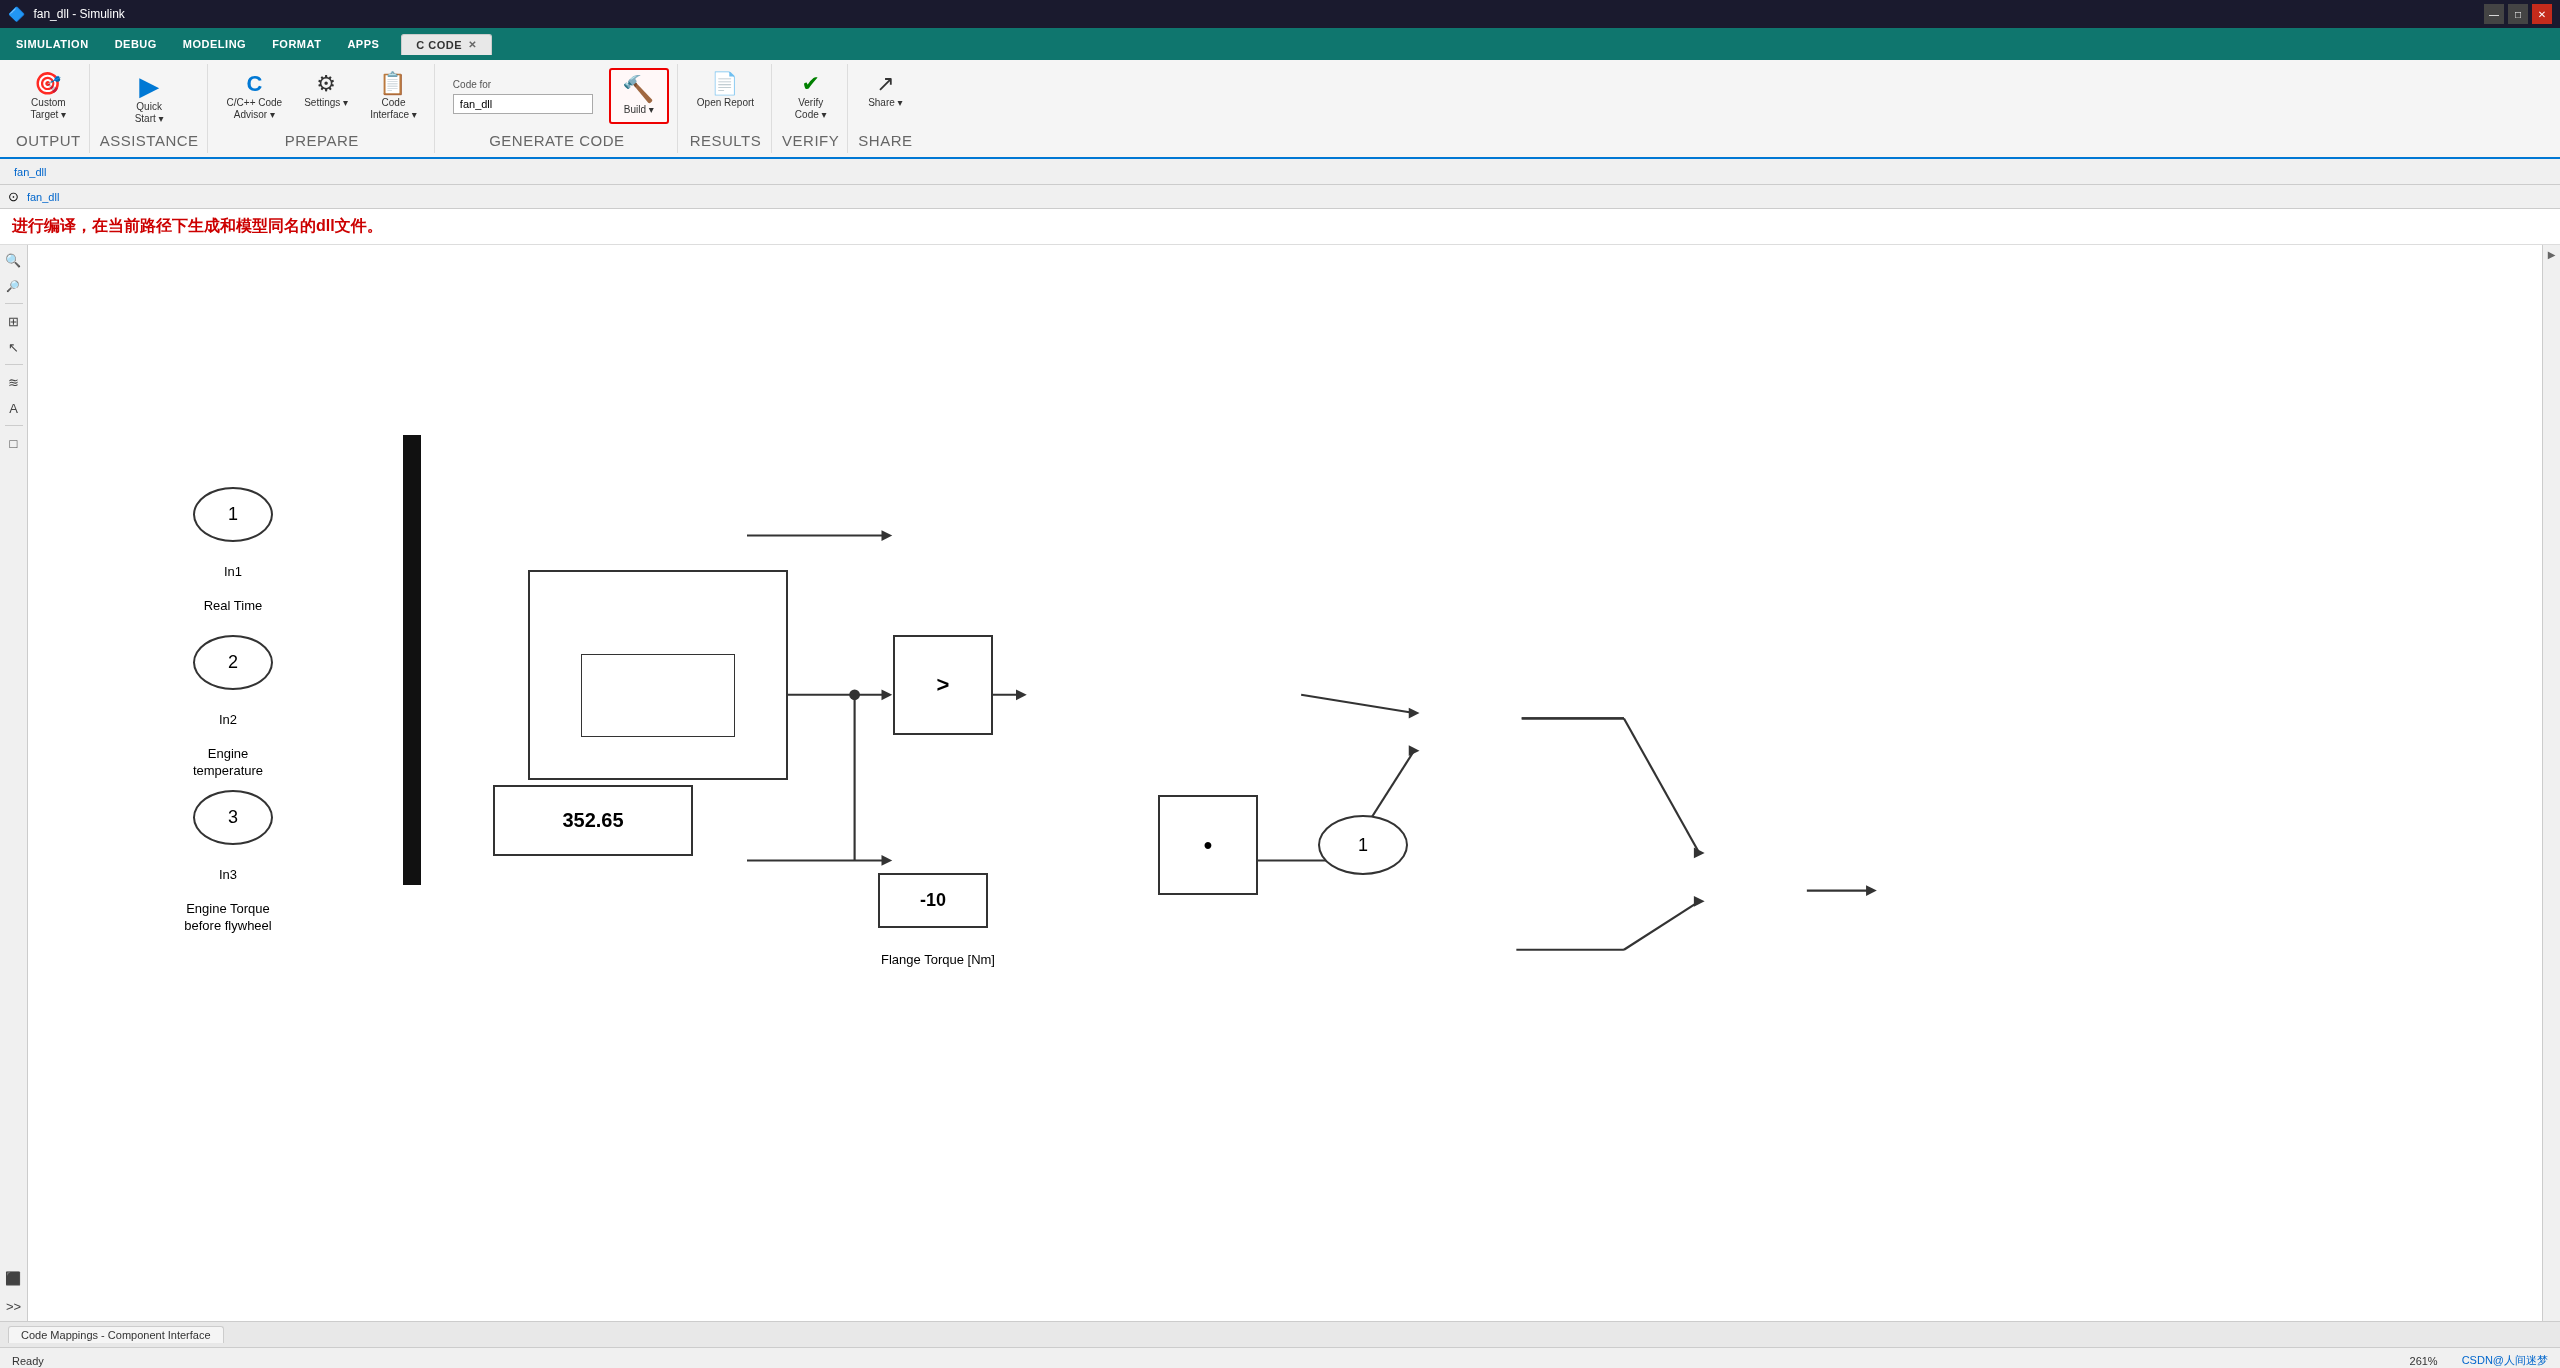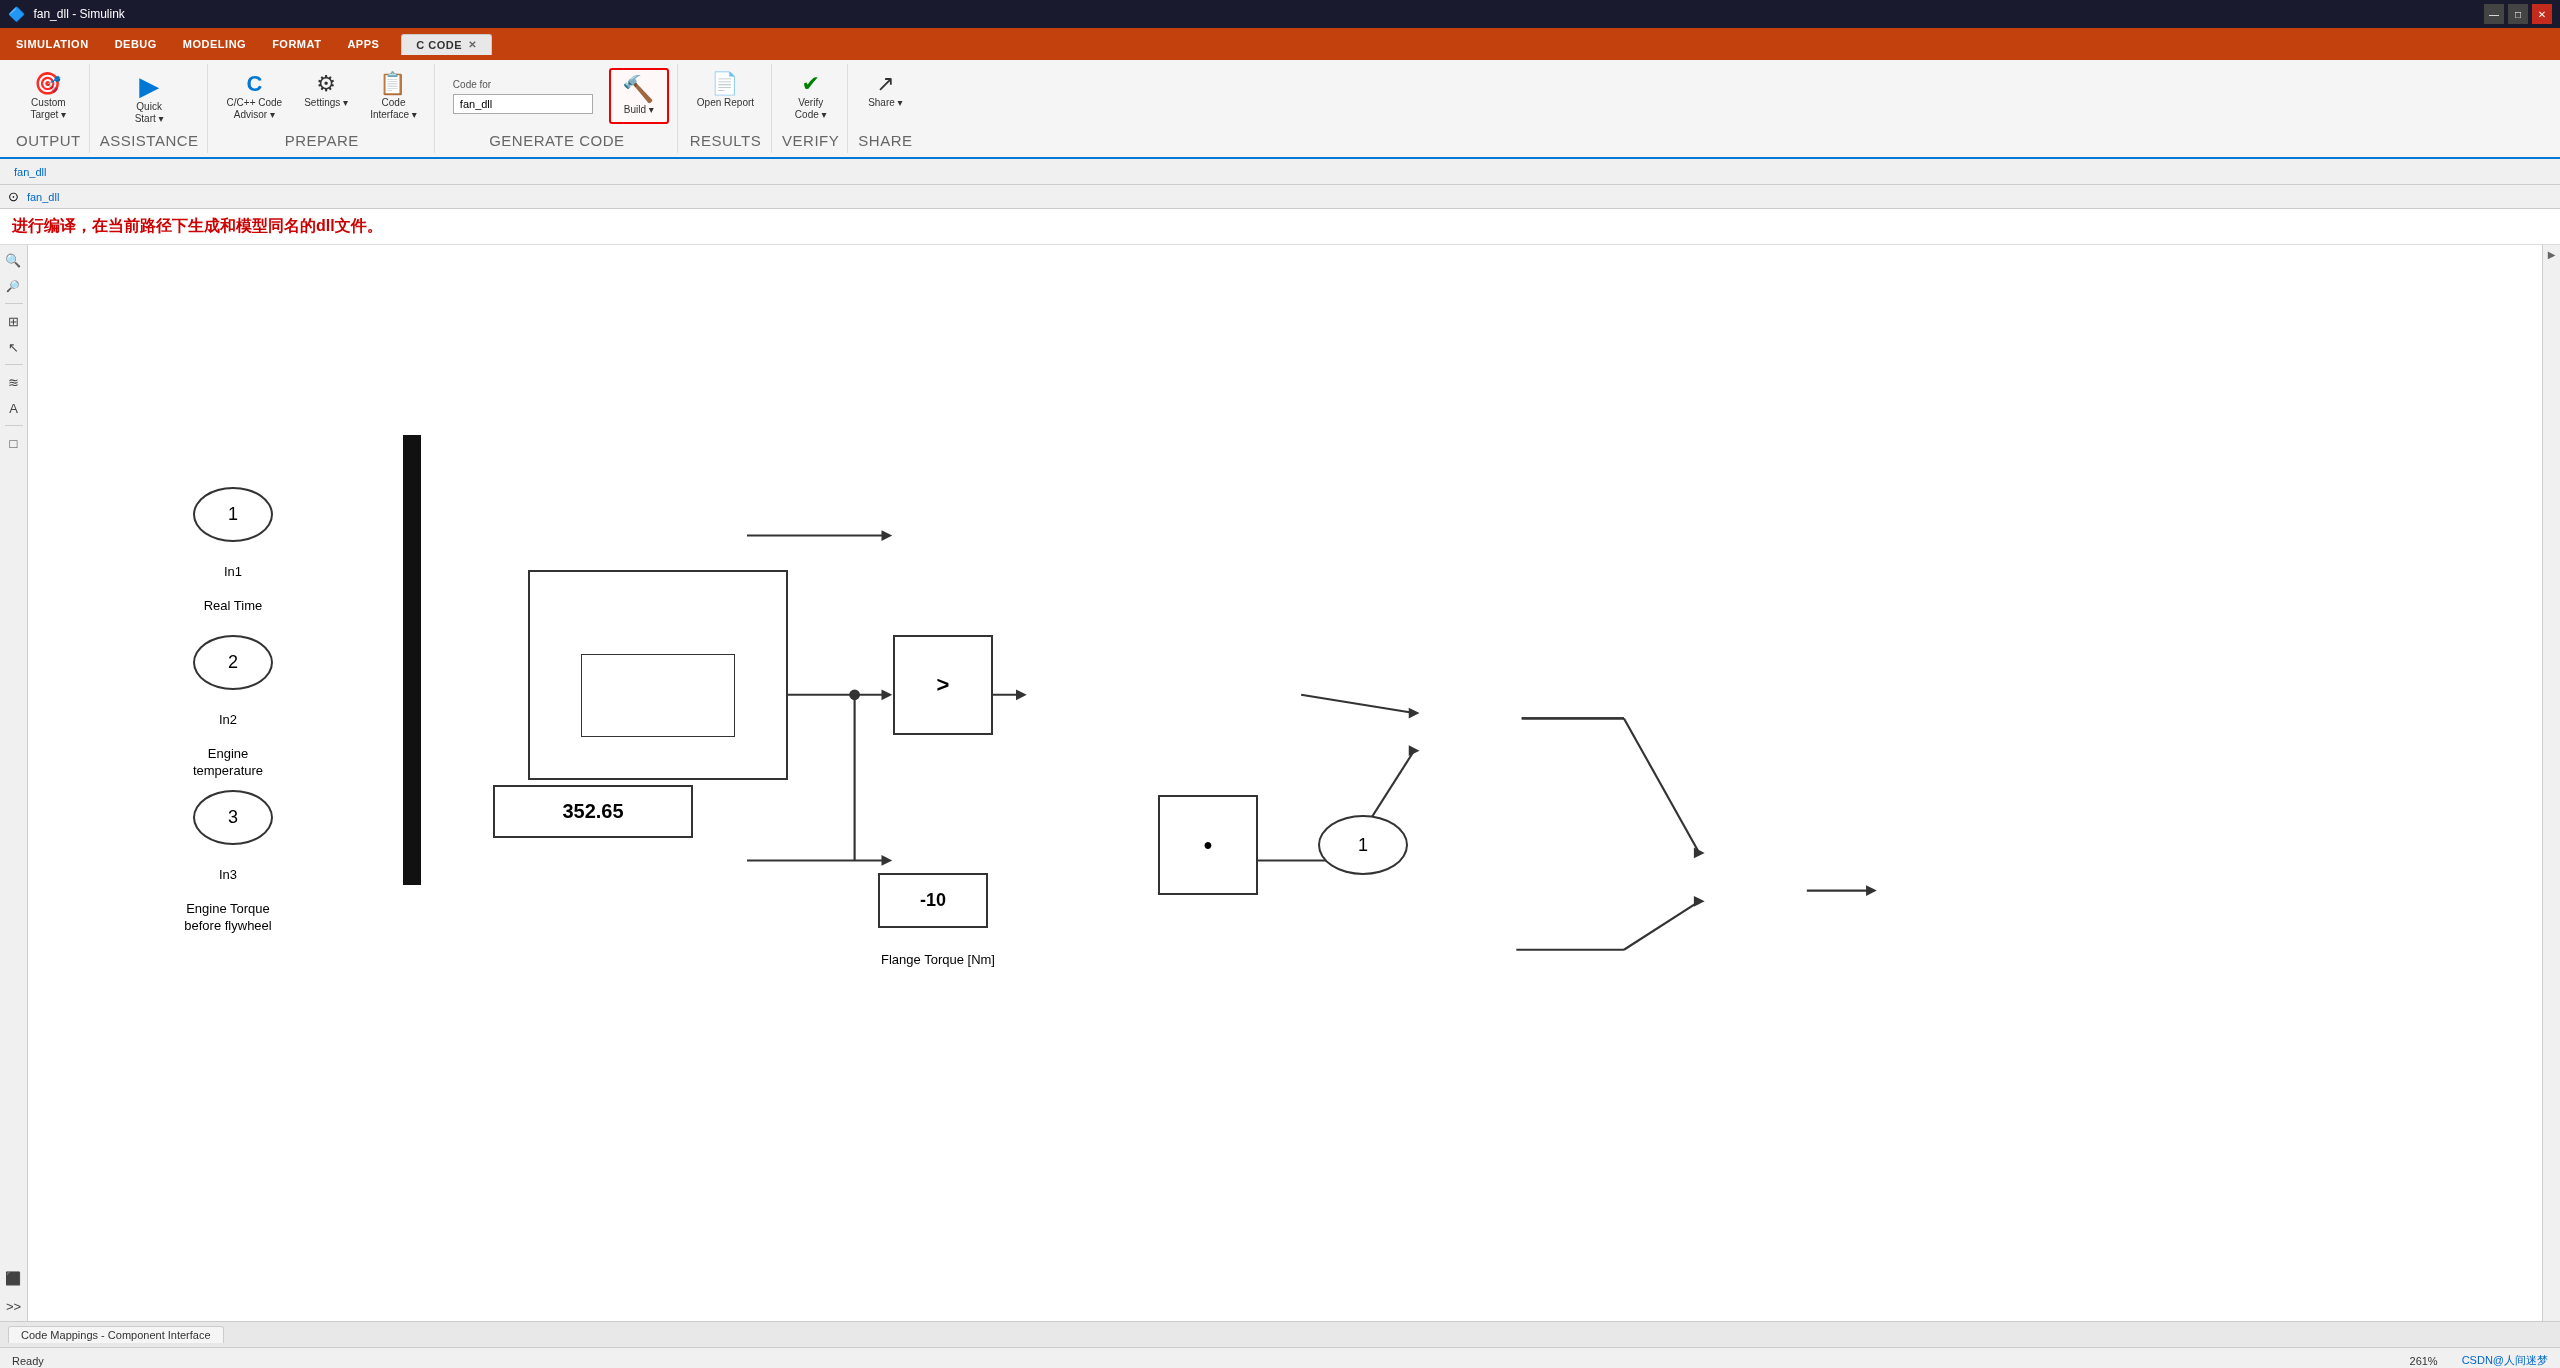--- a/index.html
+++ b/index.html
@@ -15,21 +15,21 @@
       justify-content: space-between;
       padding: 0 8px;
       font-size: 12px;
     }
     .title-bar-left { display: flex; align-items: center; gap: 8px; }
     .title-bar-controls { display: flex; gap: 4px; }
     .title-bar-btn { width: 20px; height: 20px; background: #444; border: none; color: white; cursor: pointer; font-size: 10px; display: flex; align-items: center; justify-content: center; }
 
     
     .menu-bar {
-      background: #c2410c;
+      background: #0f766e;
       color: white;
       height: 32px;
       display: flex;
       align-items: center;
       padding: 0 4px;
       gap: 2px;
     }
     .menu-item {
       padding: 4px 12px;
       cursor: pointer;
@@ -557,21 +557,21 @@
       <span>Engine Torque
 before flywheel</span>
     </div>
 
     <div class="sim-mux" style="left:375px; top:190px; width:18px; height:450px;"></div>
 
     <div class="sim-subsystem" style="left:500px; top:325px; width:260px; height:210px;">
       <div class="subsystem-inner"></div>
     </div>
 
-    <div class="sim-constant" style="left:465px; top:540px; width:200px; height:53px;">
+    <div class="sim-constant" style="left:465px; top:540px; width:200px; height:71px;">
       <span>352.65</span>
     </div>
 
     <div class="sim-relop" style="left:865px; top:390px; width:100px; height:100px;">
       <span>&gt;</span>
     </div>
 
     <div class="sim-constant" style="left:850px; top:628px; width:110px; height:55px; font-size:18px;">
       <span>-10</span>
     </div>

